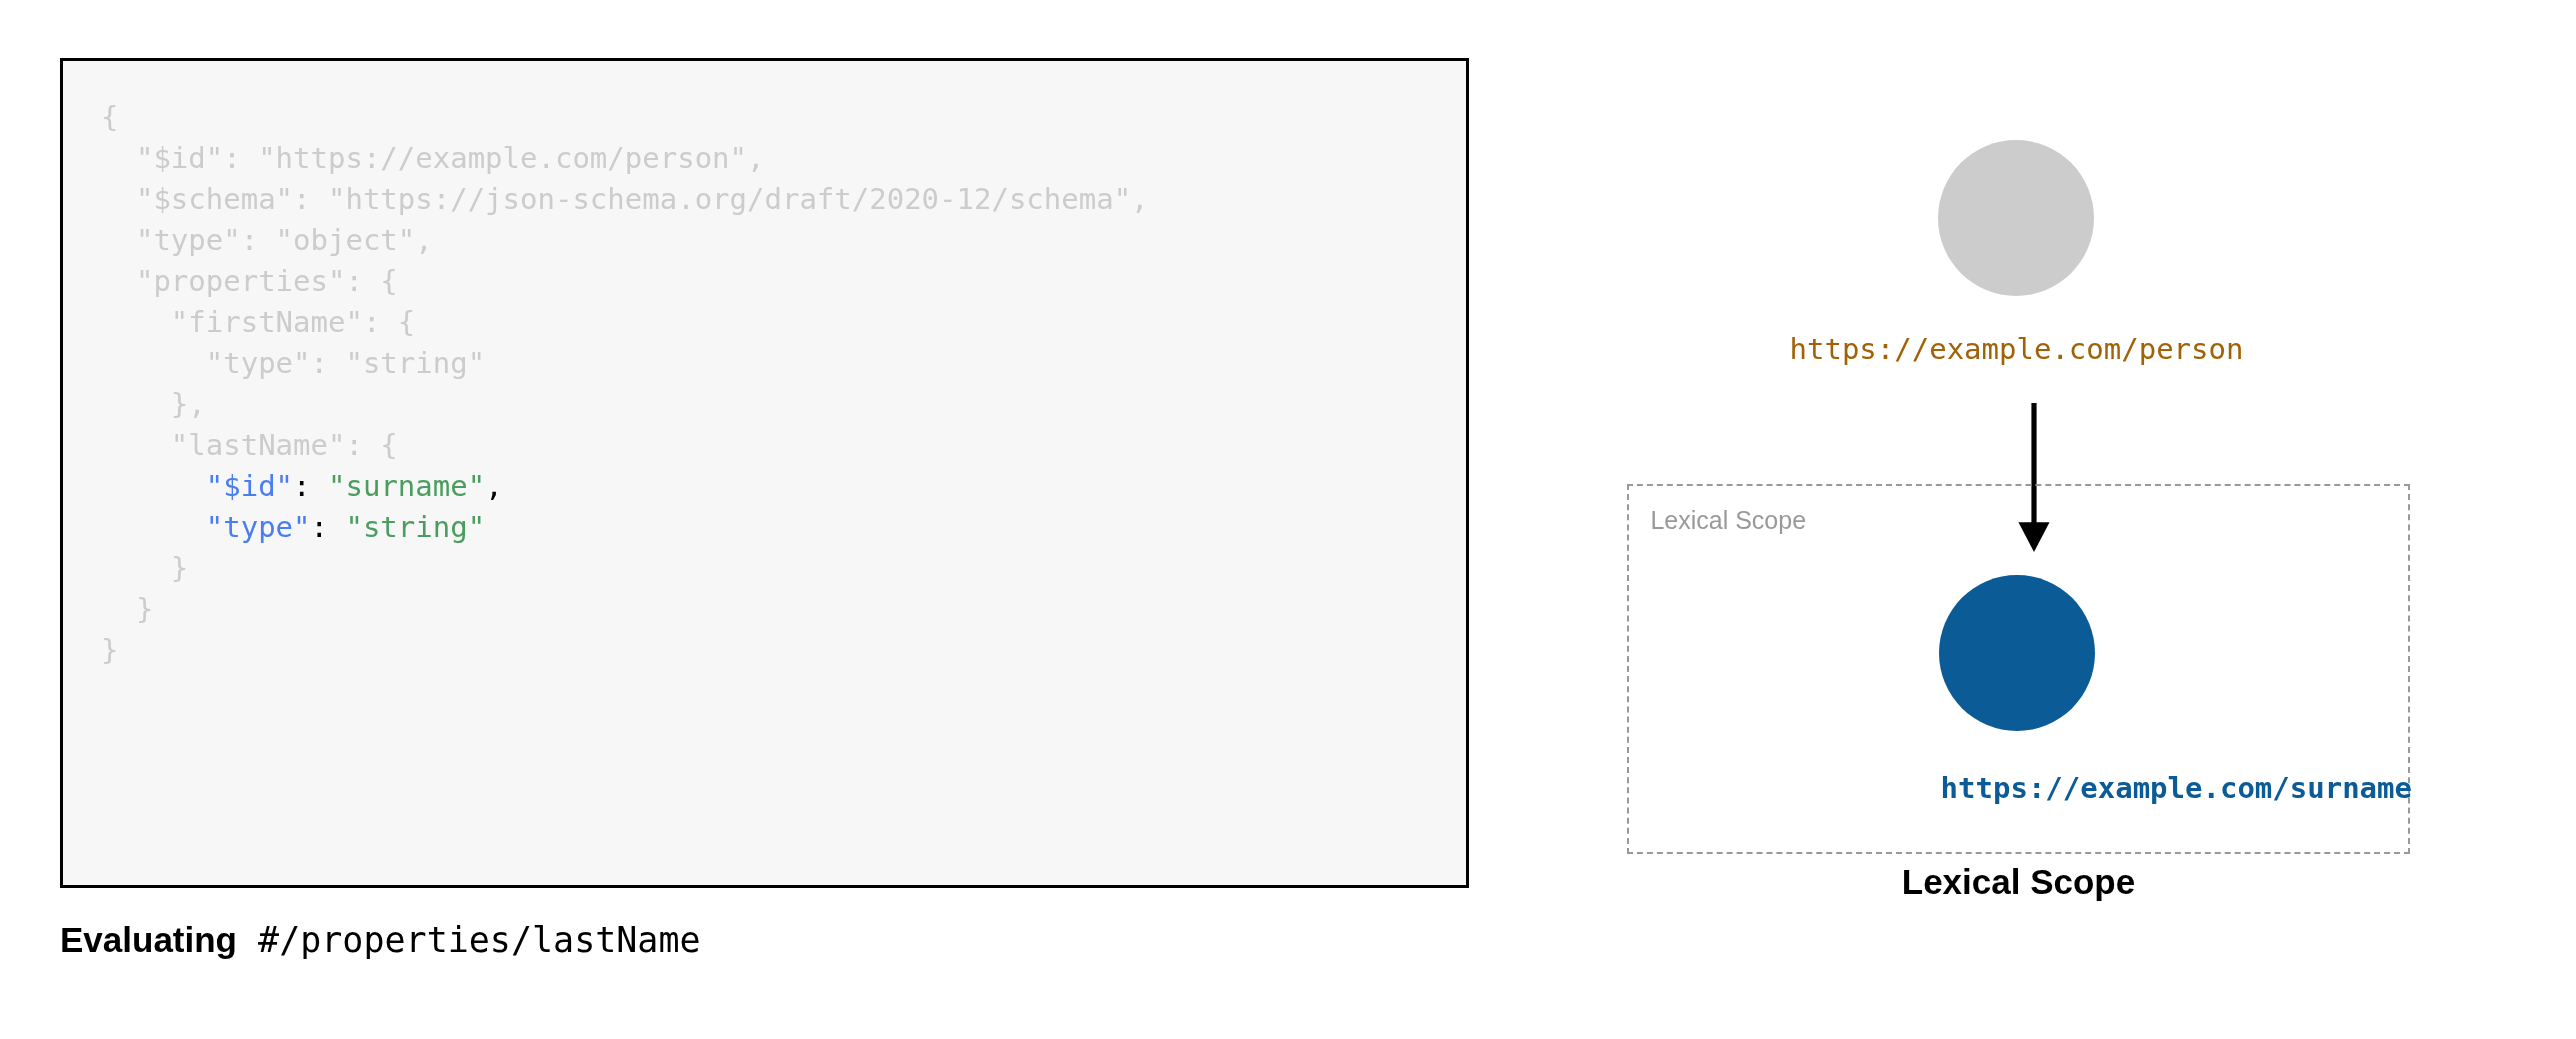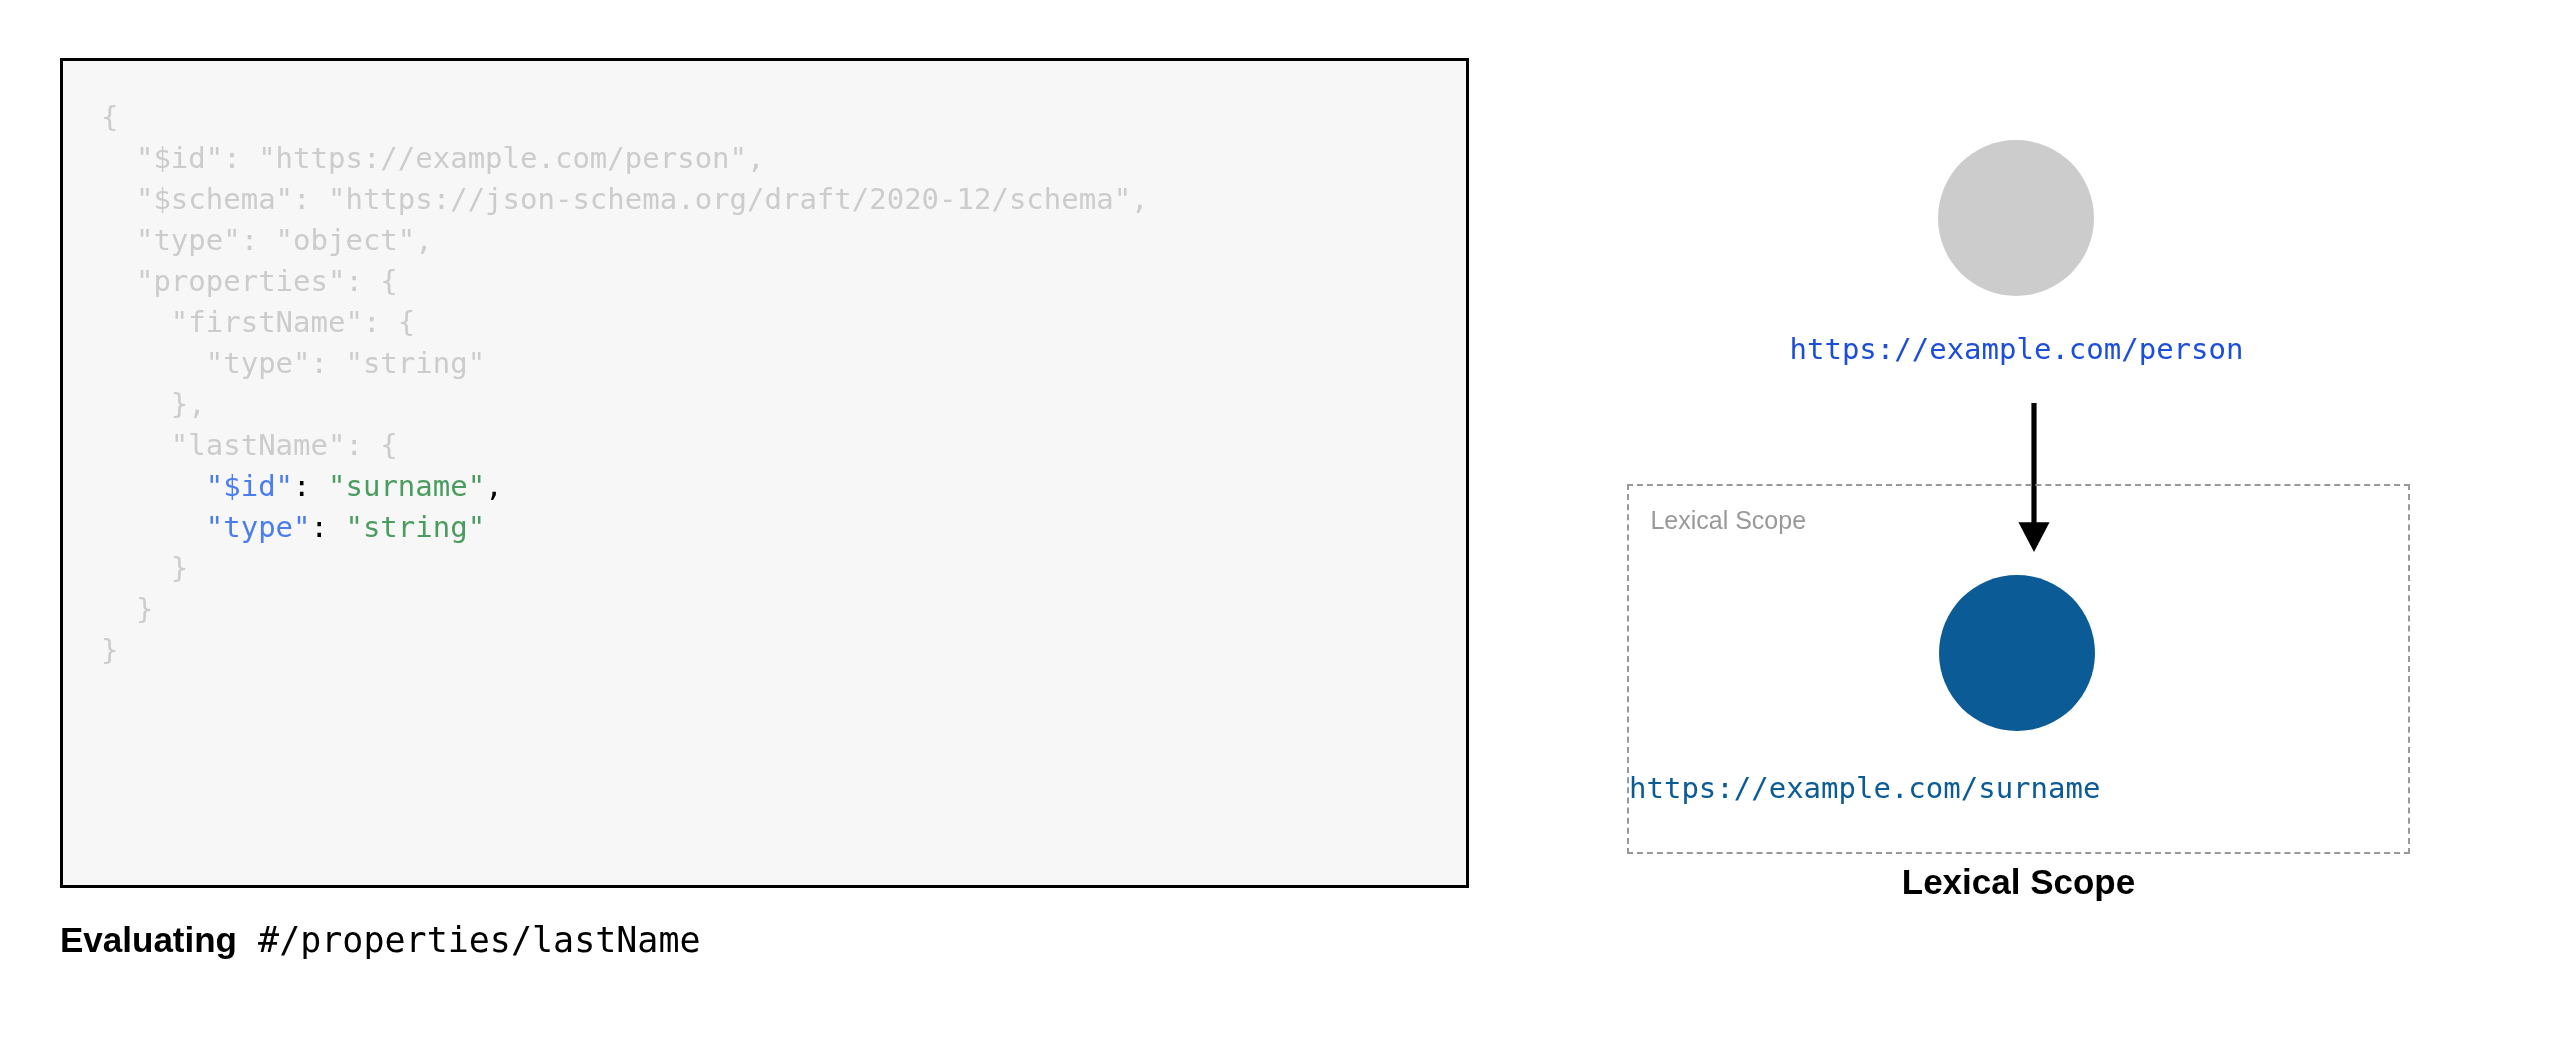--- a/index.html
+++ b/index.html
@@ -93,21 +93,21 @@
   }
   #outer-node-label {
     position: absolute;
     left: 0px;
     top: 335px;
     width: 877px;
     text-align: center;
     font-family: "DejaVu Sans Mono", "Liberation Mono", monospace;
     font-size: 29px;
     line-height: 1;
-    color: #1d4ed8;
+    color: #a16207;
     white-space: nowrap;
   }
 
   
   #scope-arrow {
     position: absolute;
     left: 417px;
     top: 403px;
     width: 78px;
     height: 149px;
@@ -142,26 +142,27 @@
     width: 156px;
     height: 156px;
     border-radius: 50%;
     background: #0b5b96;
   }
   #inner-node-label {
     position: absolute;
     left: 0;
     top: 288px;
     width: 783px;
-    text-align: left;
+    text-align: right;
     font-family: "DejaVu Sans Mono", "Liberation Mono", monospace;
     font-size: 29px;
     line-height: 1;
     color: #0b5b96;
     white-space: nowrap;
+    font-weight: bold;
   }
 
   
   #right-caption {
     position: absolute;
     left: 49px;
     top: 864px;
     width: 783px;
     text-align: center;
     font-family: "Liberation Sans", sans-serif;

